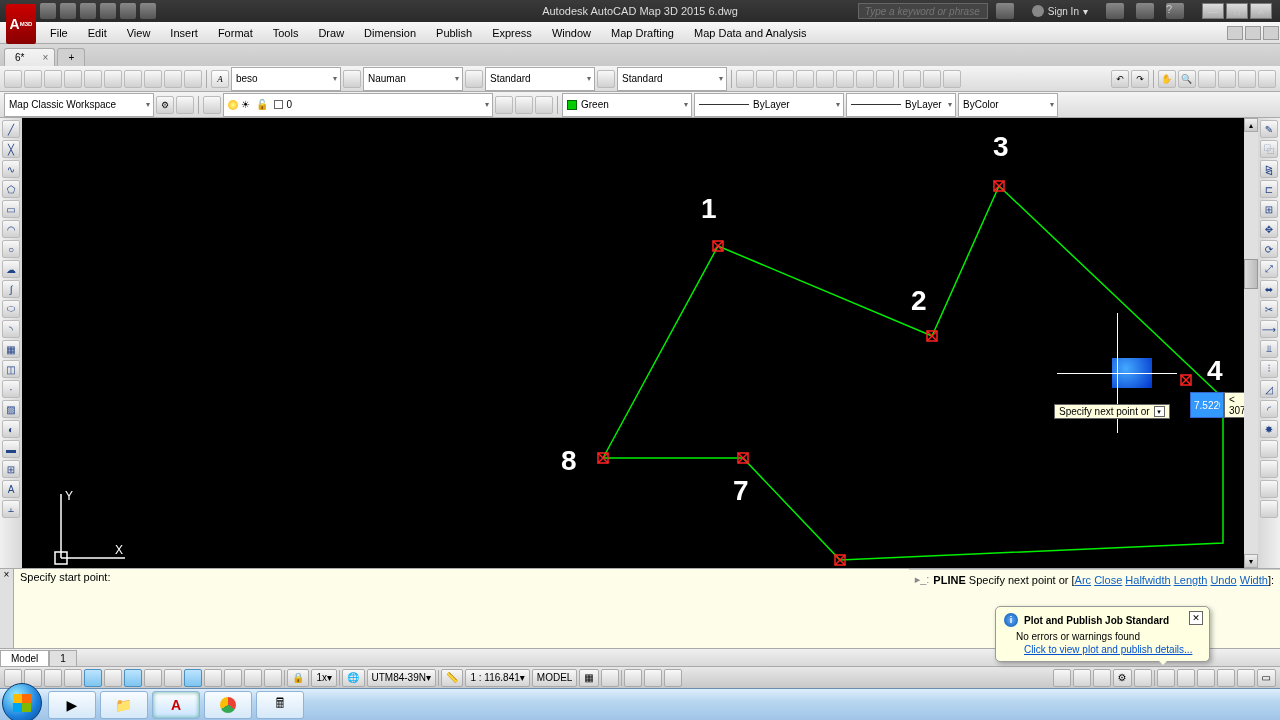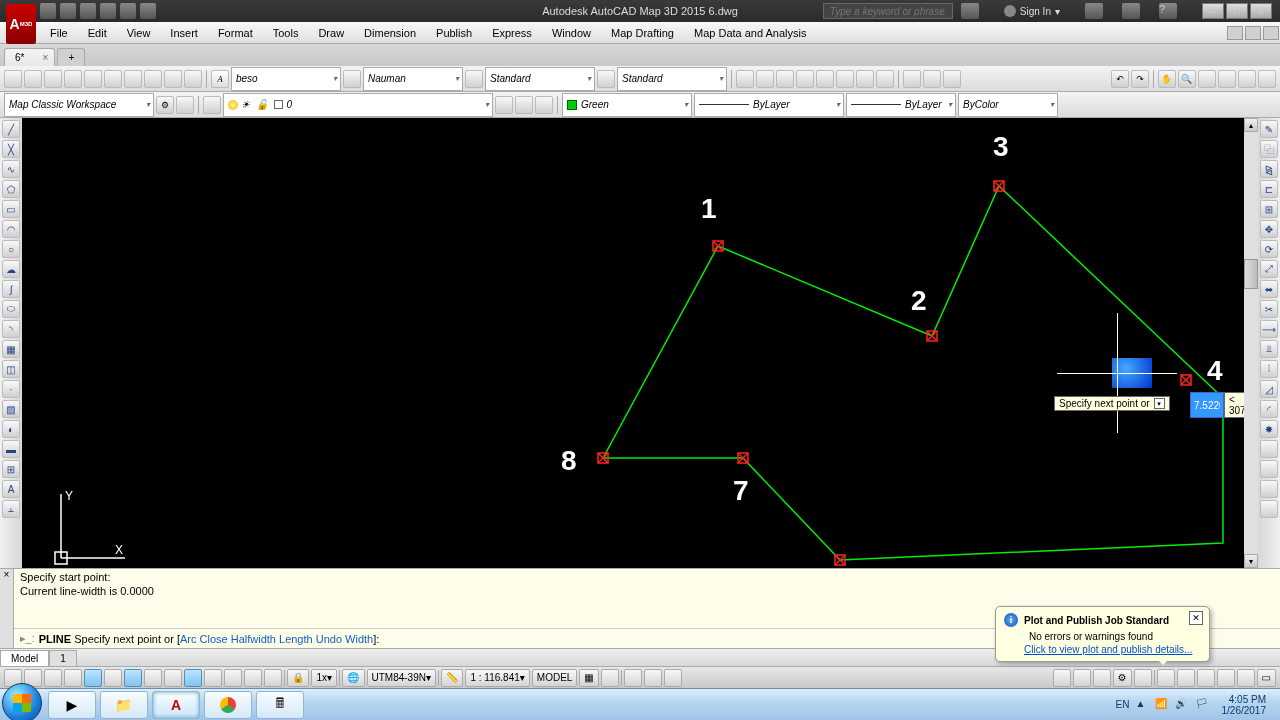--- a/index.html
+++ b/index.html
@@ -5,21 +5,21 @@
 * { margin:0; padding:0; box-sizing:border-box; font-family:"Segoe UI",Tahoma,sans-serif; }
 body { width:1280px; height:720px; background:#e8e8e8; overflow:hidden; position:relative; }
 
 
 .titlebar { height:22px; background:linear-gradient(#3a3a3a,#2a2a2a); display:flex; align-items:center; color:#ccc; font-size:11px; }
 .titlebar .logo-a { width:30px; height:40px; background:linear-gradient(#c00,#800); display:flex; align-items:center; justify-content:center; color:#fff; font-weight:bold; font-size:14px; border-radius:2px; margin:2px 4px; position:absolute; top:2px; left:2px; z-index:10; }
 .titlebar .qat { margin-left:40px; display:flex; gap:4px; }
 .titlebar .qat-btn { width:16px; height:16px; background:linear-gradient(#888,#555); border-radius:2px; }
 .titlebar .title { position:absolute; left:50%; transform:translateX(-50%); color:#ddd; font-size:11px; }
 .titlebar .search-box { margin-left:auto; background:#444; border:1px solid #666; color:#aaa; font-size:10px; font-style:italic; padding:1px 6px; width:130px; height:16px; }
-.titlebar .right-btns { display:flex; gap:19px; align-items:center; padding:0 8px; }
+.titlebar .right-btns { display:flex; gap:12px; align-items:center; padding:0 8px; }
 .titlebar .right-btn { width:18px; height:16px; background:linear-gradient(#888,#555); border-radius:2px; }
 .titlebar .signin { color:#ddd; font-size:10px; padding:0 6px; display:flex; align-items:center; gap:4px; }
 .titlebar .win-btns { display:flex; gap:2px; margin-left:6px; }
 .titlebar .win-btn { width:22px; height:16px; background:linear-gradient(#ddd,#aaa); border:1px solid #777; display:flex; align-items:center; justify-content:center; font-size:10px; }
 
 
 .menubar { height:22px; background:linear-gradient(#f8f8f8,#e0e0e0); display:flex; align-items:center; padding-left:40px; font-size:11px; border-bottom:1px solid #aaa; }
 .menubar .menu-item { padding:3px 10px; cursor:default; }
 .menubar .spacer { flex:1; }
 .menubar .mini-btn { width:16px; height:14px; background:#d0d0d0; border:1px solid #999; margin:0 1px; }
@@ -27,21 +27,21 @@
 
 .filetabs { height:22px; background:linear-gradient(#d8d8d8,#c8c8c8); display:flex; align-items:flex-end; padding-left:4px; font-size:10px; }
 .filetab { padding:3px 30px 3px 10px; background:linear-gradient(#f4f4f4,#e8e8e8); border:1px solid #aaa; border-bottom:none; border-radius:3px 3px 0 0; margin-right:2px; position:relative; }
 .filetab .close-x { position:absolute; right:6px; top:3px; font-size:10px; color:#666; }
 .filetab.new { background:#d0d0d0; padding:3px 10px; }
 
 
 .toolbar { height:26px; background:linear-gradient(#f4f4f4,#dcdcdc); border-bottom:1px solid #aaa; display:flex; align-items:center; gap:2px; padding:0 4px; font-size:10px; }
 .tb-btn { width:18px; height:18px; background:linear-gradient(#f8f8f8,#d0d0d0); border:1px solid #bbb; border-radius:2px; display:inline-flex; align-items:center; justify-content:center; font-size:9px; }
 .tb-sep { width:1px; height:18px; background:#aaa; margin:0 2px; }
-.tb-combo { height:24px; background:#fff; border:1px solid #aaa; display:flex; align-items:center; padding:0 4px; font-size:10px; position:relative;font-style:italic; }
+.tb-combo { height:24px; background:#fff; border:1px solid #aaa; display:flex; align-items:center; padding:0 4px; font-size:10px; position:relative; }
 .tb-combo::after { content:"▾"; position:absolute; right:3px; font-size:8px; color:#666; }
 .green-sq { width:10px; height:10px; background:#0c0; border:1px solid #060; margin-right:4px; }
 .yellow-bulb { width:10px; height:10px; background:radial-gradient(#ff8,#fa0); border-radius:50%; }
 .bylayer-line { width:50px; height:1px; background:#333; margin-right:4px; }
 
 
 .main { display:flex; height:450px; position:relative; }
 .left-tools { width:22px; background:linear-gradient(to right,#f0f0f0,#d8d8d8); display:flex; flex-direction:column; gap:2px; padding:2px; }
 .lt-btn { width:18px; height:18px; background:linear-gradient(#f8f8f8,#d0d0d0); border:1px solid #bbb; border-radius:2px; display:flex; align-items:center; justify-content:center; font-size:10px; color:#248; }
 .canvas-wrap { flex:1; position:relative; background:#000; }
@@ -63,28 +63,28 @@
 .crosshair-h { height:1px; width:120px; }
 .crosshair-v { width:1px; height:120px; }
 .blue-grip { position:absolute; width:40px; height:30px; background:radial-gradient(circle at 35% 35%, #4af, #03c); }
 
 
 .cmdwin { height:80px; background:#fdfdea; border-top:1px solid #aaa; display:flex; font-family:"Courier New",monospace; font-size:11px; position:relative; }
 .cmdwin .close { width:14px; background:#e0e0e0; border-right:1px solid #aaa; display:flex; align-items:flex-start; justify-content:center; font-size:10px; }
 .cmdwin .history { flex:1; padding:2px 6px; overflow:hidden; }
 .cmdwin .history div { white-space:pre; color:#000; line-height:1.25; }
 .cmdwin .input-line { height:20px; border-top:1px solid #ccc; display:flex; align-items:center; padding:0 6px; }
-.cmd-keyword { color:#1060c0; }
+.cmd-keyword { color:#1060c0; text-decoration:underline; }
 
 
 .balloon { position:absolute; right:70px; bottom:58px; width:215px; background:#ffffe1; border:1px solid #999; border-radius:5px; box-shadow:2px 2px 5px rgba(0,0,0,0.3); padding:6px 8px; font-size:10px; }
 .balloon .bal-title { font-weight:bold; display:flex; align-items:center; gap:6px; }
 .balloon .bal-close { position:absolute; top:4px; right:6px; width:14px; height:14px; border:1px solid #666; display:flex; align-items:center; justify-content:center; font-size:9px; background:#fff; }
 .balloon .bal-icon { width:14px; height:14px; background:radial-gradient(#6af,#05a); border-radius:50%; color:#fff; display:flex; align-items:center; justify-content:center; font-size:9px; font-weight:bold; }
-.balloon .bal-body { margin:4px 0 2px 25px; }
+.balloon .bal-body { margin:4px 0 2px 12px; }
 .balloon .bal-link { color:#0050d0; text-decoration:underline; margin-left:20px; cursor:pointer; }
 .balloon::after { content:""; position:absolute; bottom:-10px; right:40px; border:6px solid transparent; border-top-color:#ffffe1; }
 
 
 .modelbar { height:18px; background:linear-gradient(#f0f0f0,#d8d8d8); display:flex; align-items:center; font-size:10px; border-top:1px solid #aaa; }
 .modelbar .mtab { padding:2px 10px; background:#fff; border:1px solid #aaa; border-bottom:none; }
 .modelbar .mtab.inactive { background:#e0e0e0; }
 
 
 .statusbar { height:22px; background:linear-gradient(#e8e8e8,#c8c8c8); display:flex; align-items:center; font-size:10px; gap:2px; padding:0 4px; border-top:1px solid #aaa; }
@@ -301,21 +301,21 @@
         <rect x="12" y="434" width="12" height="12" fill="none"></rect>
       </g>
       <text x="22" y="382" fill="#fff" font-size="12">Y</text>
       <text x="72" y="436" fill="#fff" font-size="12">X</text>
     </svg>
 
     <div class="blue-grip" style="left:1090px;top:240px"></div>
     <div class="crosshair-h" style="left:1035px;top:255px"></div>
     <div class="crosshair-v" style="left:1095px;top:195px"></div>
 
-    <div class="tip" style="left:1032px;top:278px">
+    <div class="tip" style="left:1032px;top:286px">
       <span>Specify next point or</span>
       <span class="tip-dd">▾</span>
     </div>
     <div style="position:absolute;left:1168px;top:274px;display:flex">
       <input class="tip-input" value="7.5220" style="">
       <span class="tip" style="position:static;padding:1px 4px">&lt; 307°</span>
     </div>
   </div>
 
   <div class="scrollbar-v">
@@ -345,24 +345,23 @@
     <div class="lt-btn">✸</div>
     <div class="lt-btn"></div>
     <div class="lt-btn"></div>
     <div class="lt-btn"></div>
     <div class="lt-btn"></div>
   </div>
 </div>
 
 <div class="cmdwin">
   <div class="close">×</div>
-  <div style="flex:1;display:flex;flex-direction:column">
+  <div style="flex:1;display:flex;flex-direction:row">
     <div class="history">
       <div>Specify start point:</div>
-      <div>Current line-width is 0.0000</div>
     </div>
     <div class="input-line">
       <span style="color:#888;margin-right:4px">▸_:</span>
       <b>PLINE</b>&nbsp;
       <span>Specify next point or [</span>
       <span class="cmd-keyword">Arc</span>&nbsp;<span class="cmd-keyword">Close</span>&nbsp;<span class="cmd-keyword">Halfwidth</span>&nbsp;<span class="cmd-keyword">Length</span>&nbsp;<span class="cmd-keyword">Undo</span>&nbsp;<span class="cmd-keyword">Width</span>
       <span>]:</span>
     </div>
   </div>
 </div>
@@ -430,24 +429,13 @@
 
 <div class="taskbar">
   <div class="start-orb"></div>
   <div class="task-btn">▶</div>
   <div class="task-btn">📁</div>
   <div class="task-btn active" style="color:#c00;font-weight:bold">A</div>
   <div class="task-btn">
       <span style="width:16px;height:16px;border-radius:50%;background:conic-gradient(#ea4335 0 120deg,#34a853 120deg 240deg,#fbbc05 240deg 360deg)"></span>
     </div>
   <div class="task-btn">🖩</div>
-  <div class="tray">
-    <span>EN</span>
-    <span class="tray-icon">▲</span>
-    <span class="tray-icon">📶</span>
-    <span class="tray-icon">🔊</span>
-    <span class="tray-icon">🏳</span>
-    <div class="clock">
-      <div>4:05 PM</div>
-      <div>1/26/2017</div>
-    </div>
-  </div>
 </div>
 
 </body></html>

